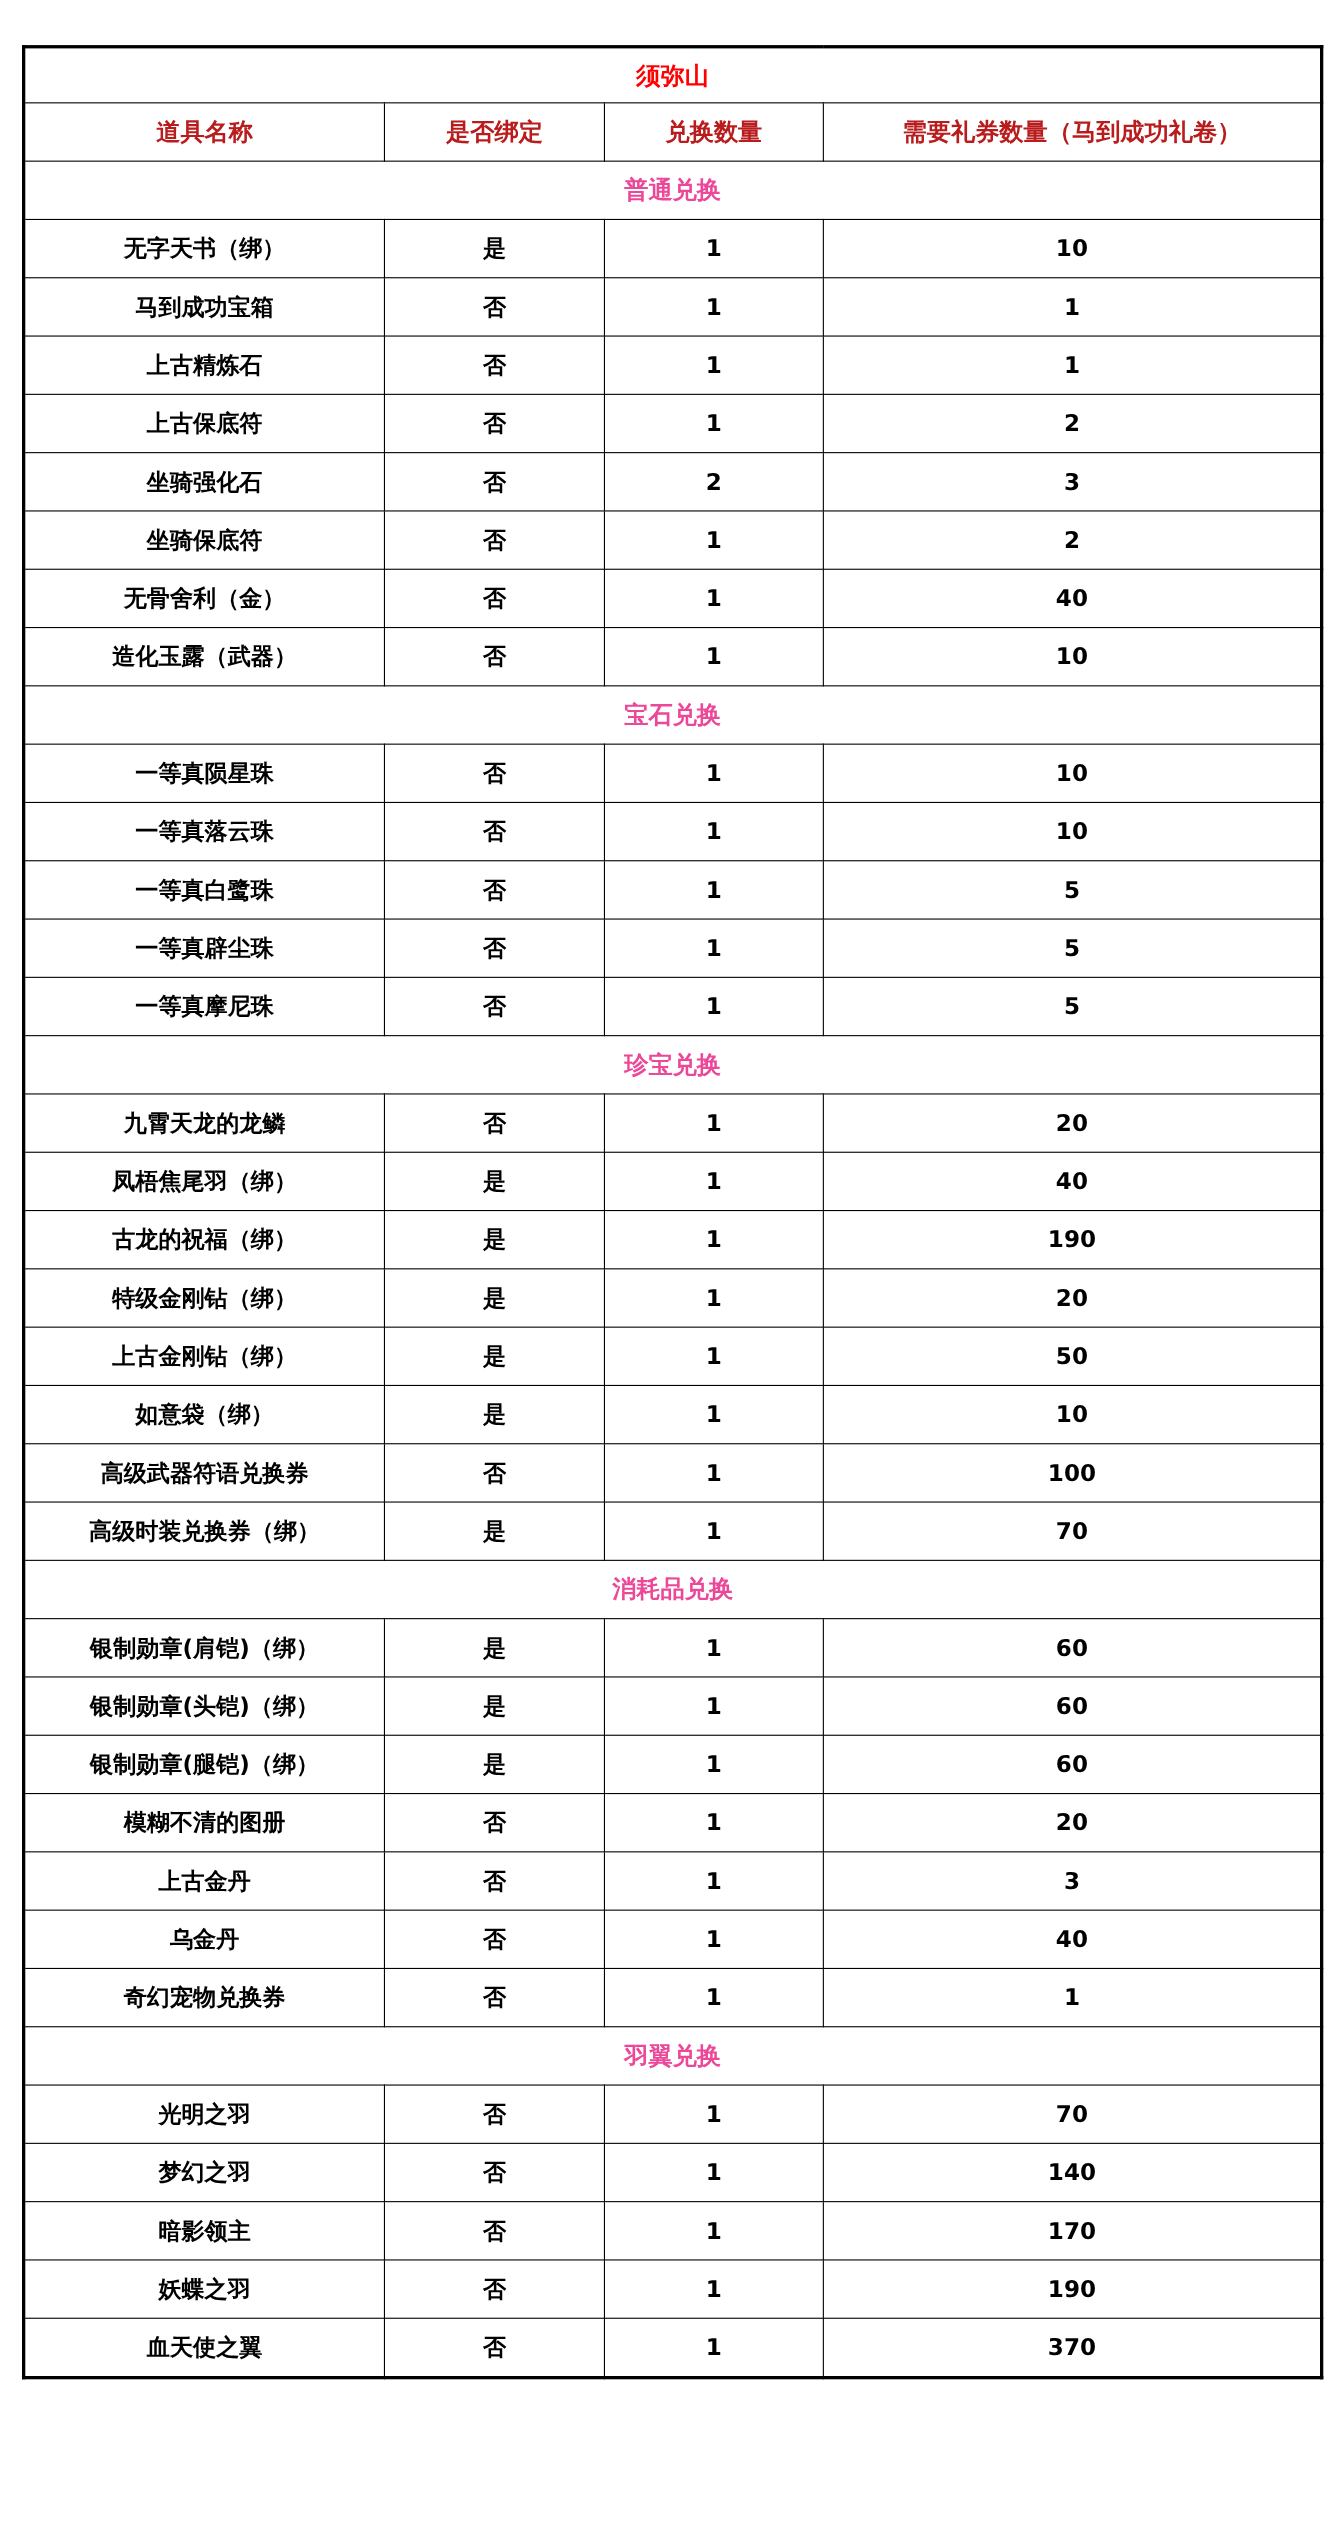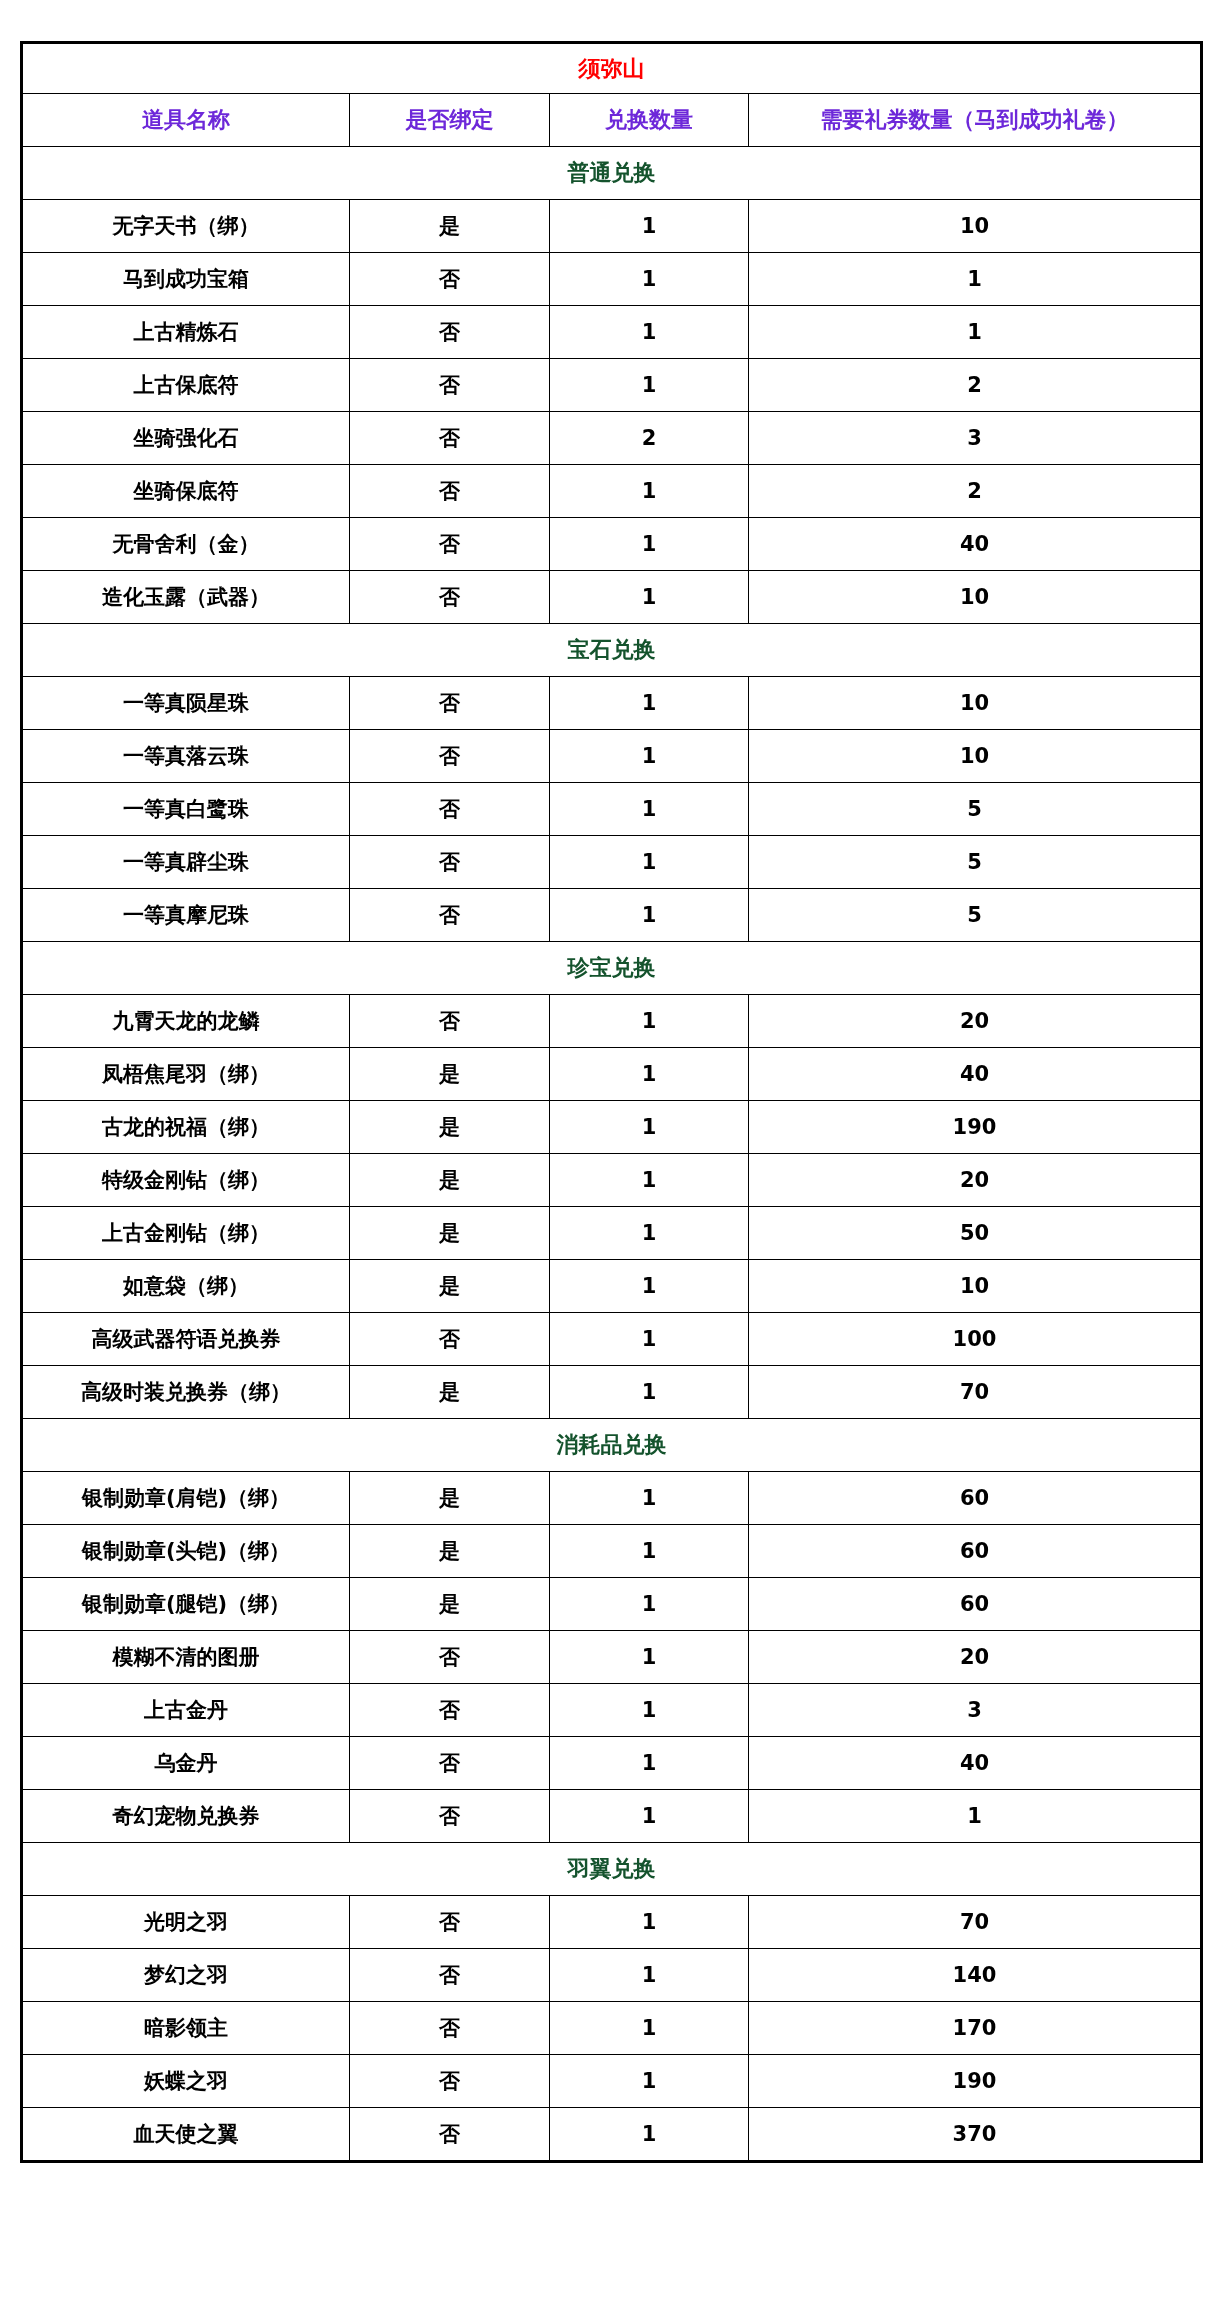--- a/index.html
+++ b/index.html
@@ -33,26 +33,26 @@
     overflow: hidden;
     white-space: nowrap;
   }
   tr.title-row td {
     height: 49px;
     color: #ff0000;
     font-size: 22px;
   }
   tr.header-row th {
     height: 52px;
-    color: #6d28d9;
+    color: #b91c1c;
     font-size: 22px;
   }
   tr.section-row td {
     height: 52px;
-    color: #14532d;
+    color: #ec4899;
     font-size: 22px;
   }
   tr.item-row td {
     height: 52px;
     color: #000000;
     font-size: 21px;
   }
 </style>
 </head>
 <body>

